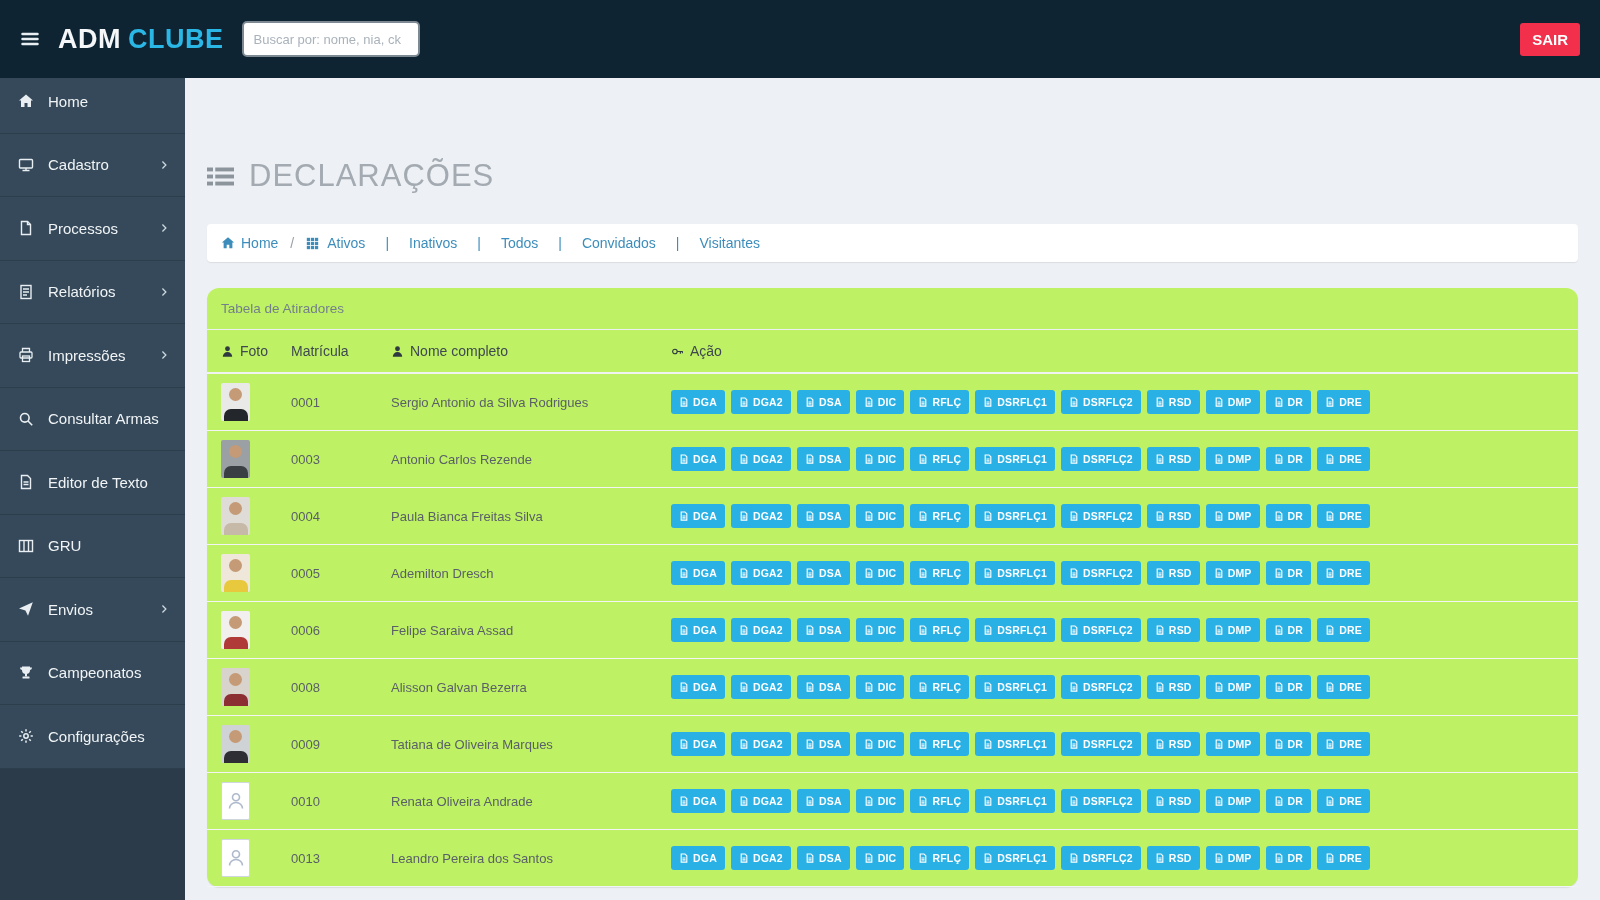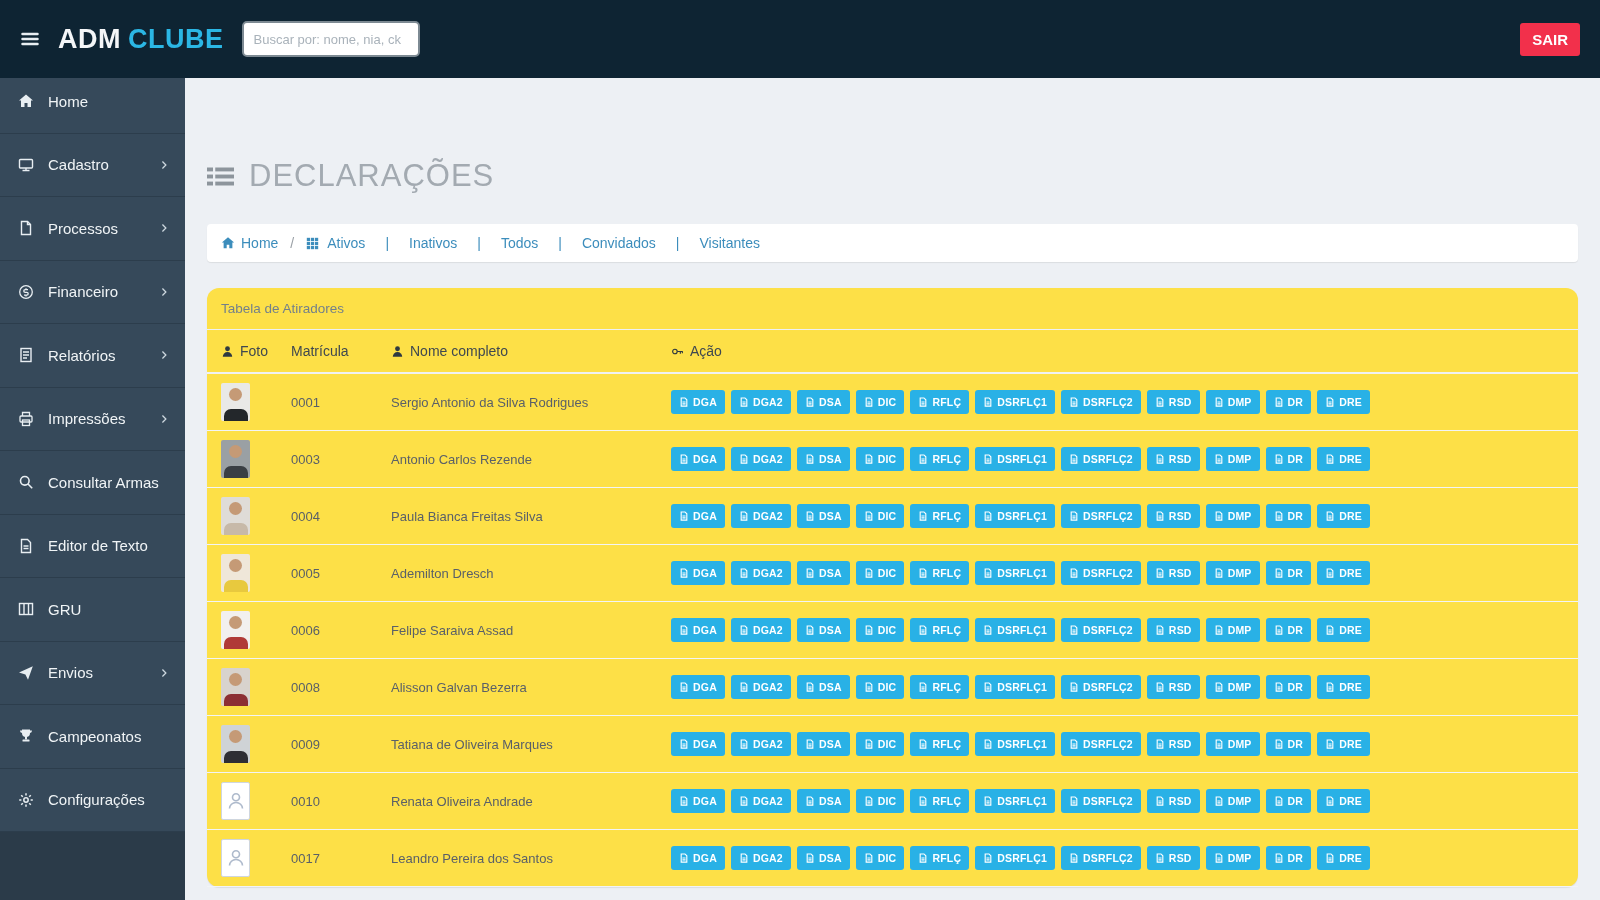--- a/index.html
+++ b/index.html
@@ -61,21 +61,21 @@
   .bc-home { color:#3c8dbc; text-decoration:none; display:inline-flex; align-items:center; gap:6px; }
   .bc-home .icn { font-size:14px; }
   .bc-slash { color:#9aa0a6; margin:0 4px; }
   .bc-grid { color:#3c8dbc; font-size:13px; }
   .bc-filters { display:flex; gap:20px; align-items:flex-end; }
   .bc-link { color:#3c8dbc; text-decoration:none; }
   .bc-sep { color:#3c8dbc; }
 
   
   .card {
-    background:#fde047; border-radius:12px; margin-top:26px;
+    background:#bef264; border-radius:12px; margin-top:26px;
     box-shadow:0 1px 1px rgba(0,0,0,.08); padding-bottom:0;
   }
   .card-header {
     padding:13px 14px; font-size:13.5px; color:#73808a; border-bottom:1px solid #edf0f2;
   }
   .data-table { width:100%; border-collapse:collapse; }
   .data-table th {
     text-align:left; padding:13px 10px; font-size:14px; color:#3f4850;
     border-bottom:2px solid #f0f2f4; font-weight:normal; white-space:nowrap;
   }
@@ -154,34 +154,20 @@
         </span>
       </div>
       <div class="side-item">
         <span class="icn">
           <svg viewBox="0 0 16 16" fill="none" stroke="currentColor" stroke-width="1.4">
             <path d="M3.5 1.5 H9.5 L12.5 4.5 V14.5 H3.5 Z"></path>
             <path d="M9.5 1.5 V4.5 H12.5"></path>
           </svg>
         </span>
         <span class="side-label">Processos</span>
-        <span class="icn arrow">
-          <svg viewBox="0 0 16 16" fill="none" stroke="currentColor" stroke-width="2">
-            <path d="M5.5 2.5 L11 8 L5.5 13.5"></path>
-          </svg>
-        </span>
-      </div>
-      <div class="side-item">
-        <span class="icn">
-          <svg viewBox="0 0 16 16" fill="none" stroke="currentColor" stroke-width="1.3">
-            <circle cx="8" cy="8" r="6.3"></circle>
-            <path d="M10 5.6 H7.2 A1.4 1.4 0 0 0 7.2 8.4 H8.8 A1.4 1.4 0 0 1 8.8 11.2 H6 M8 4.3 V5.6 M8 11.2 V12.5"></path>
-          </svg>
-        </span>
-        <span class="side-label">Financeiro</span>
         <span class="icn arrow">
           <svg viewBox="0 0 16 16" fill="none" stroke="currentColor" stroke-width="2">
             <path d="M5.5 2.5 L11 8 L5.5 13.5"></path>
           </svg>
         </span>
       </div>
       <div class="side-item">
         <span class="icn">
           <svg viewBox="0 0 16 16" fill="none" stroke="currentColor" stroke-width="1.4">
             <rect x="3" y="1.5" width="10" height="13"></rect>
@@ -1154,21 +1140,21 @@
             <td>
               <div class="avatar placeholder">
                 <span class="icn">
                   <svg viewBox="0 0 16 16" fill="none" stroke="currentColor" stroke-width="1.3">
                     <circle cx="8" cy="5" r="2.8"></circle>
                     <path d="M2.8 14 A5.2 4.8 0 0 1 13.2 14"></path>
                   </svg>
                 </span>
               </div>
             </td>
-            <td>0017</td>
+            <td>0013</td>
             <td>Leandro Pereira dos Santos</td>
             <td class="td-acao"><button class="doc-btn">
                 <span class="icn">
                   <svg viewBox="0 0 16 16" fill="none" stroke="currentColor" stroke-width="1.8">
                     <path d="M3.5 1.5 H9.5 L12.5 4.5 V14.5 H3.5 Z"></path>
                     <path d="M5.5 8 H10.5 M5.5 11 H10.5"></path>
                   </svg>
                 </span>
                 <span>DGA</span>
               </button><button class="doc-btn">

